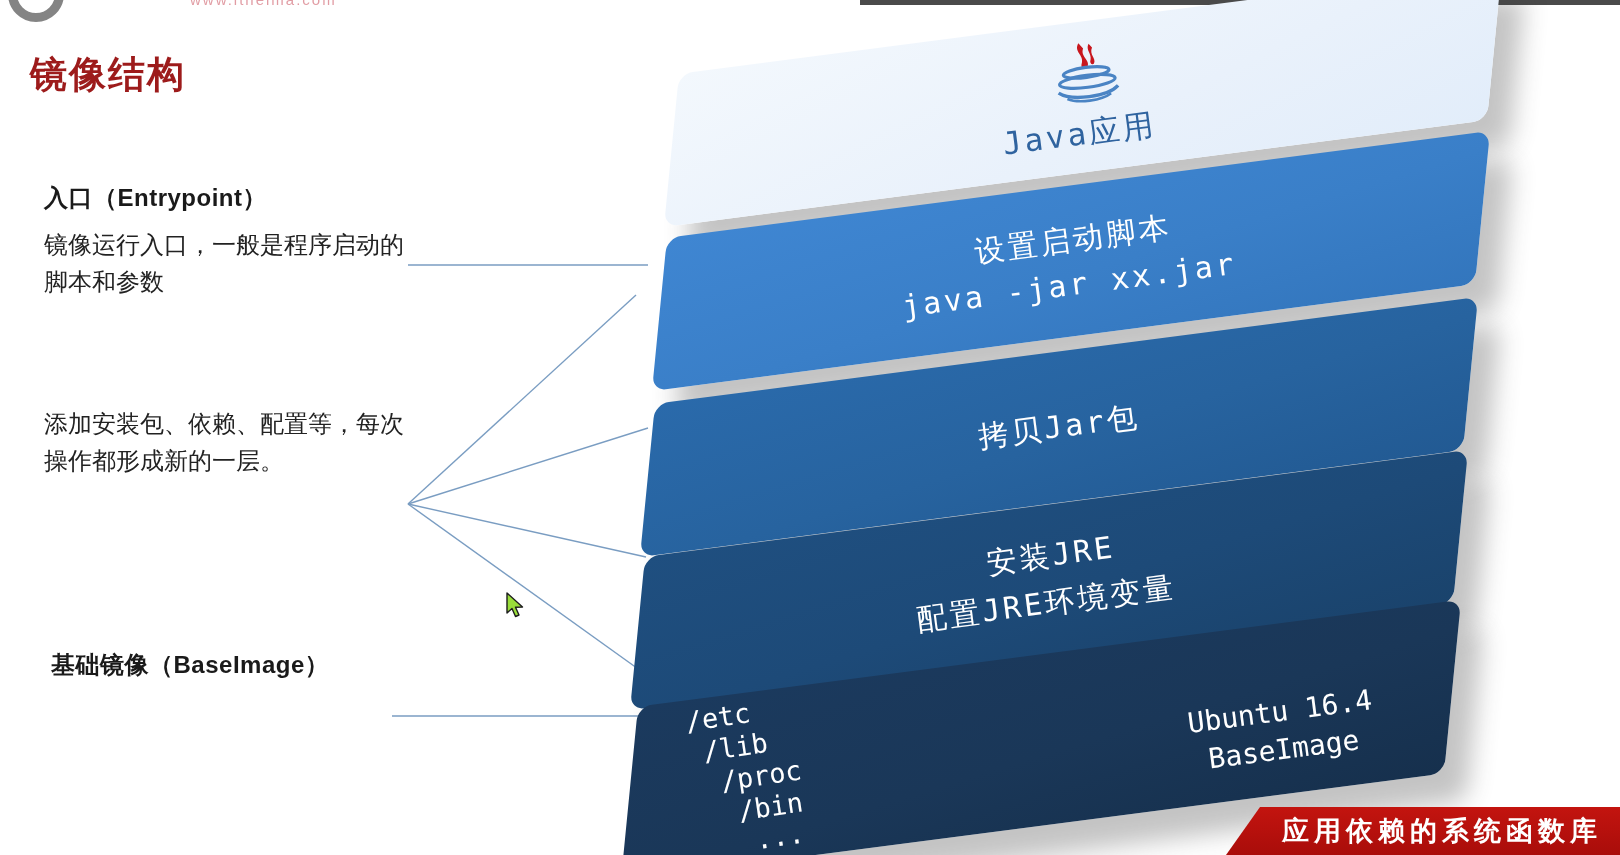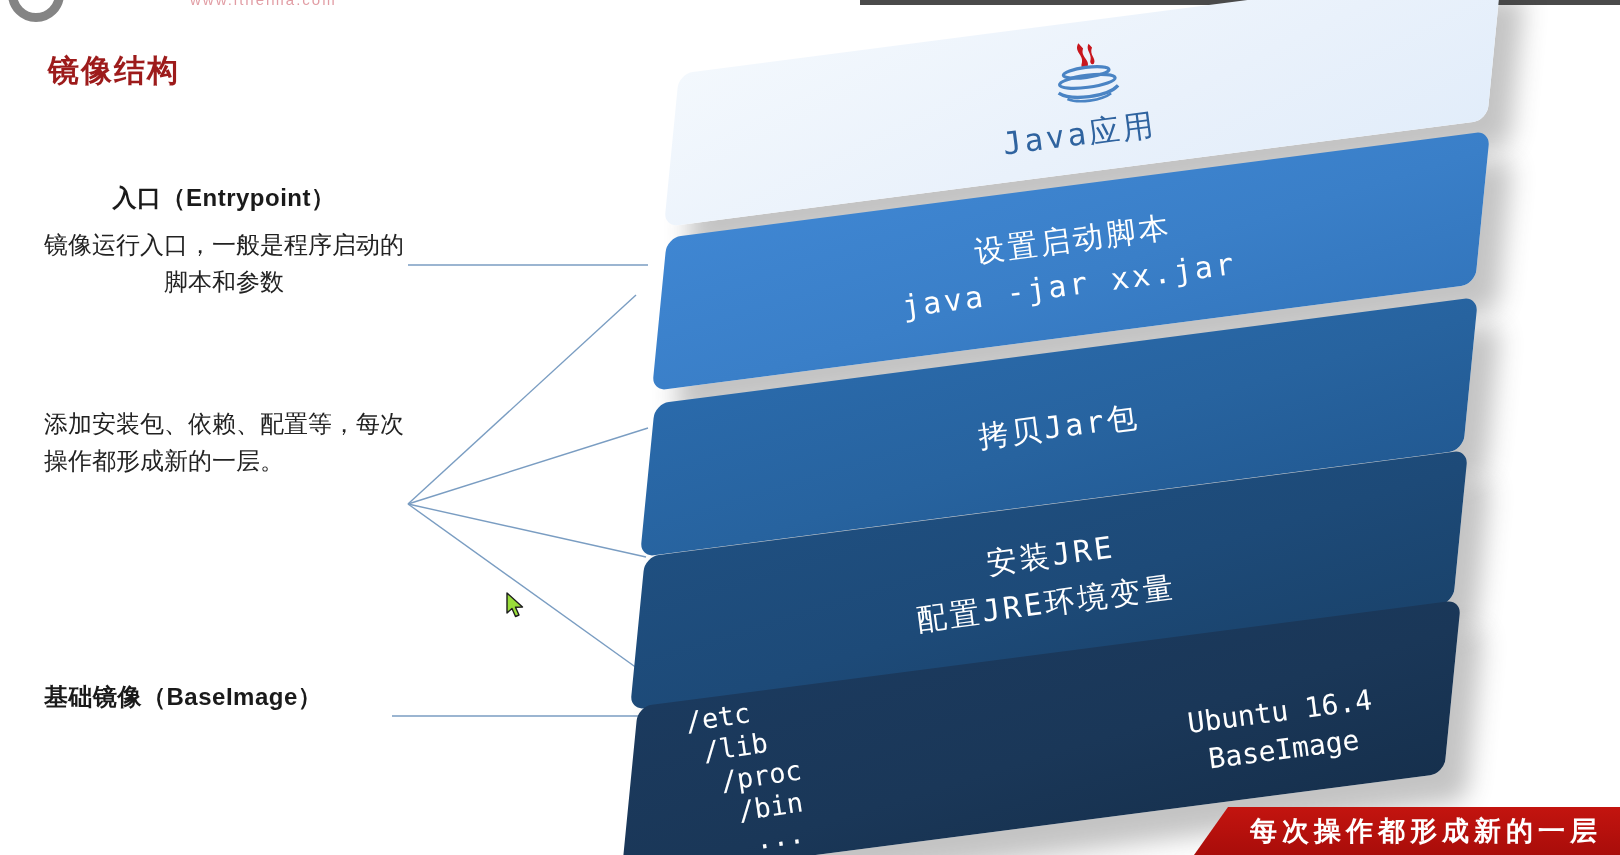--- a/index.html
+++ b/index.html
@@ -23,35 +23,35 @@
     font-size: 15px; letter-spacing: 2px; color: #c94d5a;
     opacity: .55; white-space: nowrap;
   }
   .topbar-rule {
     position: absolute; left: 860px; top: 0px; width: 760px; height: 5px;
     background: #4a4a4a;
   }
 
   
   .slide-title {
-    position: absolute; left: 48px; top: 50px;
-    font-size: 31px; font-weight: bold; color: #9d1b1b;
+    position: absolute; left: 30px; top: 50px;
+    font-size: 37px; font-weight: bold; color: #9d1b1b;
     letter-spacing: 2px;
   }
 
   
   .block { position: absolute; left: 44px; width: 360px; }
   .block-title {
     font-size: 24px; font-weight: bold; color: #1a1a1a;
     letter-spacing: .5px; margin-bottom: 12px; white-space: nowrap;
   }
   .block-body { font-size: 24px; color: #222; line-height: 1.55; }
-  #block-entrypoint { top: 182px; text-align: center; }
+  #block-entrypoint { top: 182px; }
   #block-layer      { top: 405px; }
-  #block-baseimage  { top: 681px; }
+  #block-baseimage  { top: 649px; margin-left: 7px; }
 
   
   .connectors { position: absolute; left: 0; top: 0; width: 1620px; height: 855px; pointer-events: none; }
 
   
   .stack { position: absolute; left: 620px; top: 0; width: 1000px; height: 855px; }
   .layer {
     position: absolute; left: 0;
     width: 830px; height: 150px;
     border-radius: 14px;
@@ -197,21 +197,21 @@
         <div class="base-name">
           <div>Ubuntu 16.4</div>
           <div>BaseImage</div>
         </div>
       </div>
     </div>
 
   </div>
 
   <div class="red-banner">
-    <div class="red-banner-text">每次操作都形成新的一层</div>
+    <div class="red-banner-text">应用依赖的系统函数库</div>
   </div>
 
   <div class="cursor">
     <svg width="22" height="28" viewBox="0 0 22 28">
       <path d="M1 1 L1 21 L6 16.5 L9.5 24.5 L13 23 L9.5 15.2 L16.5 15 Z" fill="#9ade3a" stroke="#1d1d1d" stroke-width="1.4" stroke-linejoin="round"></path>
     </svg>
   </div>
 
 </div>
 

